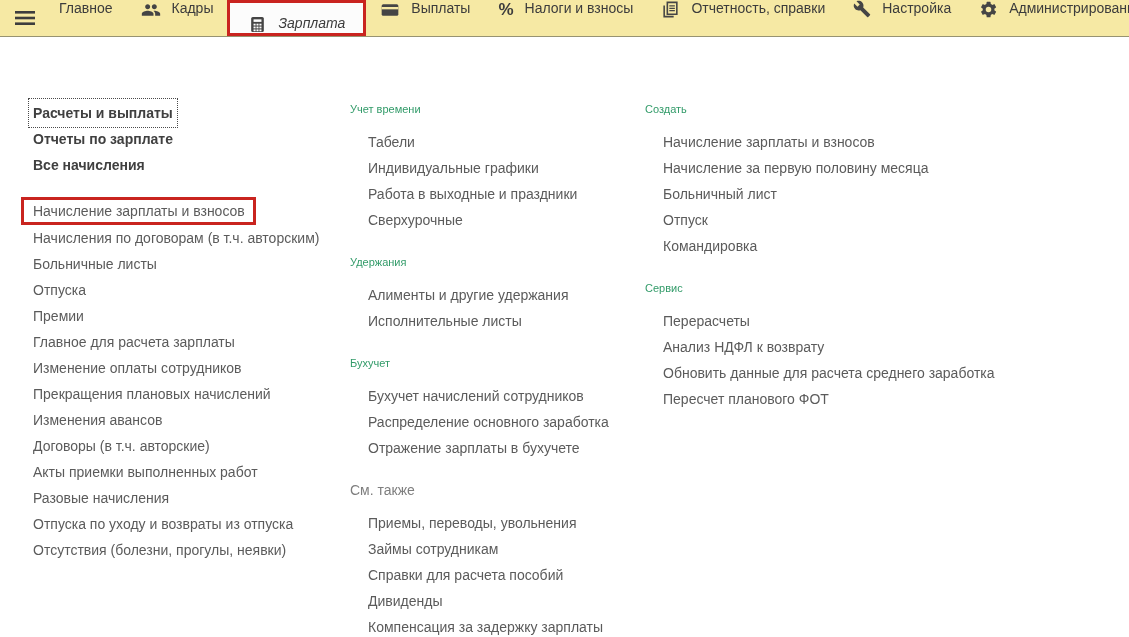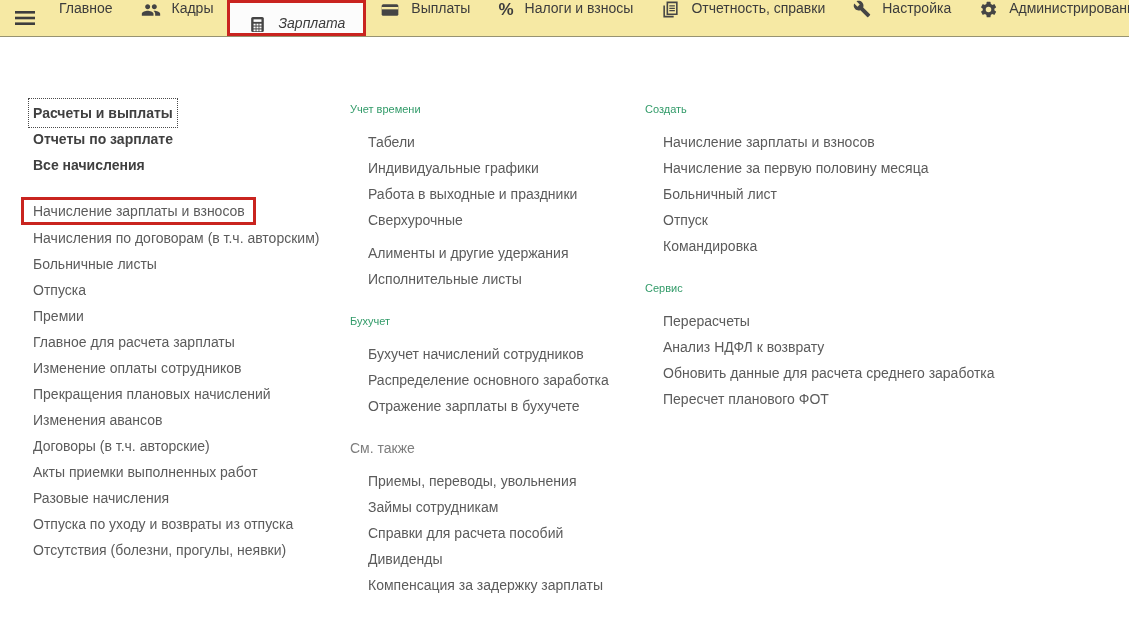--- a/index.html
+++ b/index.html
@@ -201,20 +201,21 @@
 
 <div class="col col-mid">
   <div class="section-header first">Учет времени</div>
   <div class="section-items">
     <div class="item">Табели</div>
     <div class="item">Индивидуальные графики</div>
     <div class="item">Работа в выходные и праздники</div>
     <div class="item">Сверхурочные</div>
   </div>
 
+  <div class="section-header">Удержания</div>
   <div class="section-items">
     <div class="item">Алименты и другие удержания</div>
     <div class="item">Исполнительные листы</div>
   </div>
 
   <div class="section-header">Бухучет</div>
   <div class="section-items">
     <div class="item">Бухучет начислений сотрудников</div>
     <div class="item">Распределение основного заработка</div>
     <div class="item">Отражение зарплаты в бухучете</div>

